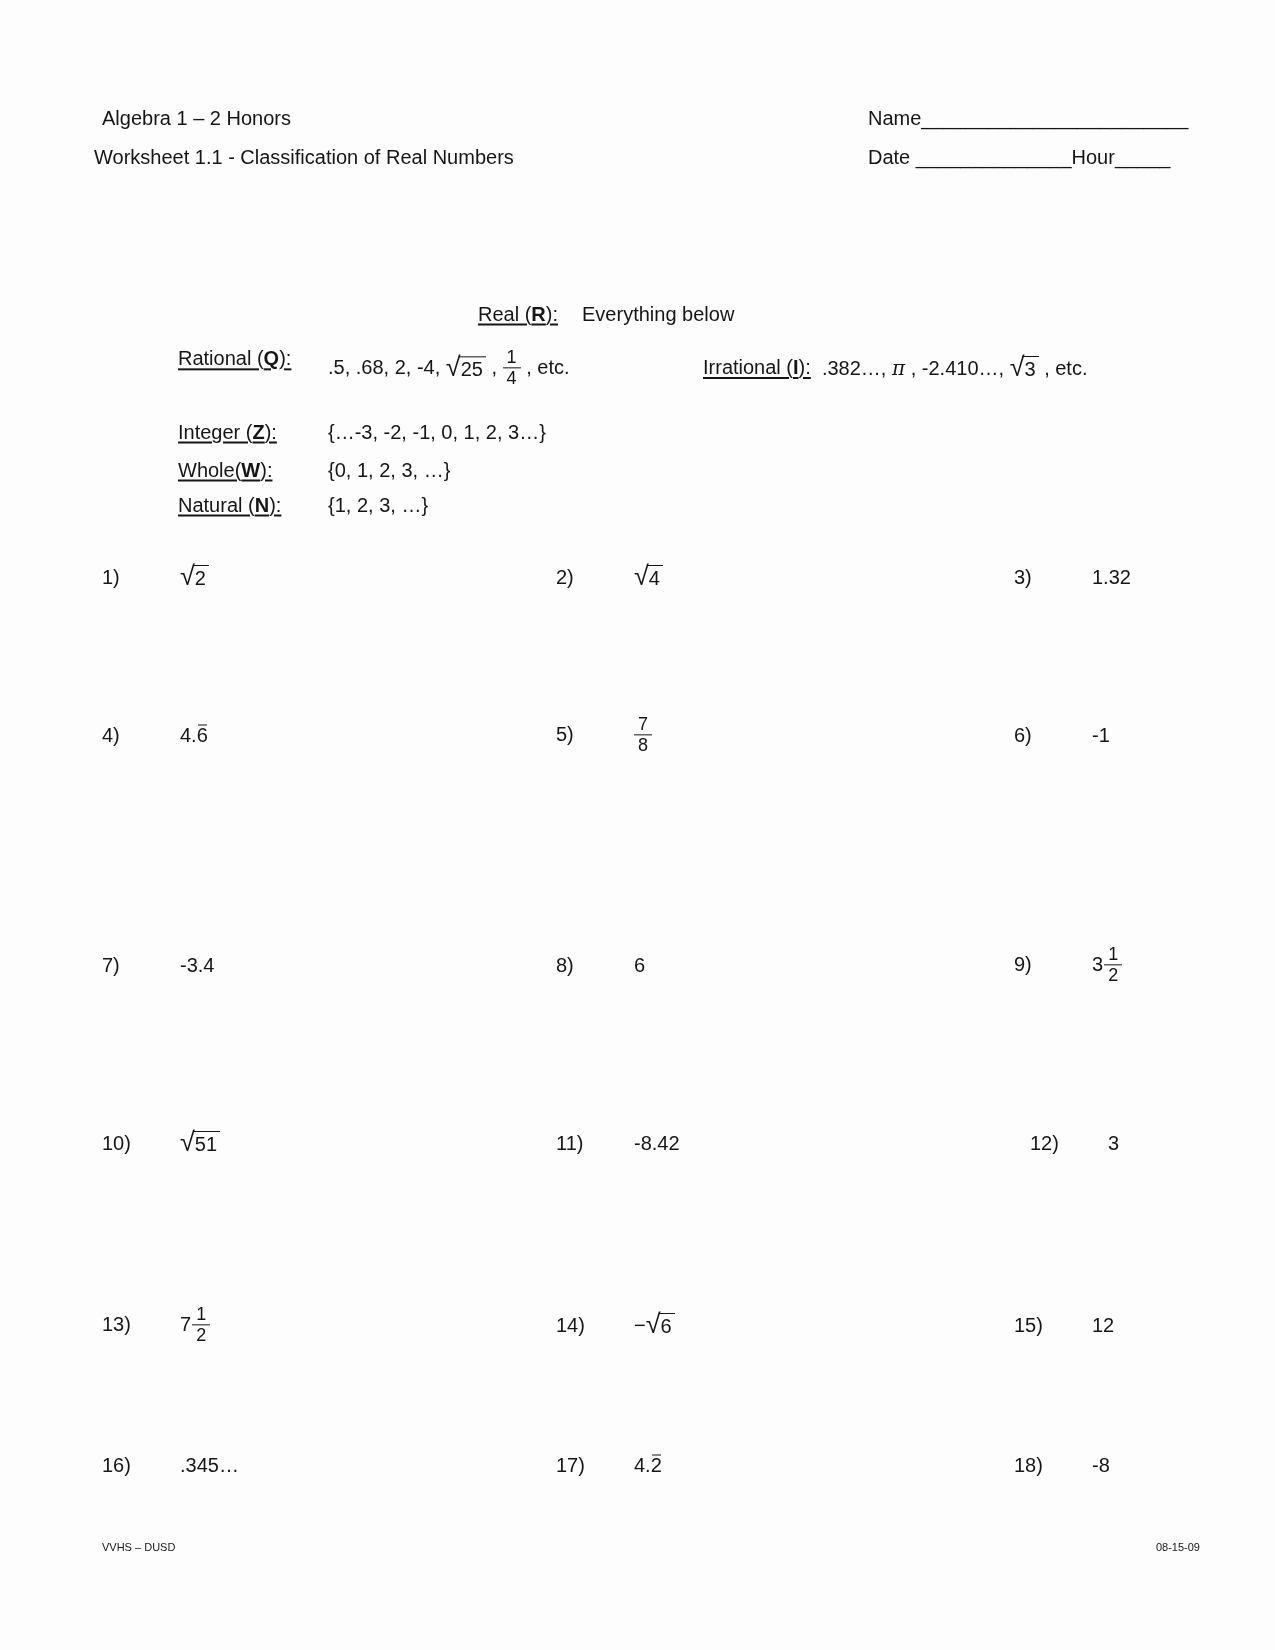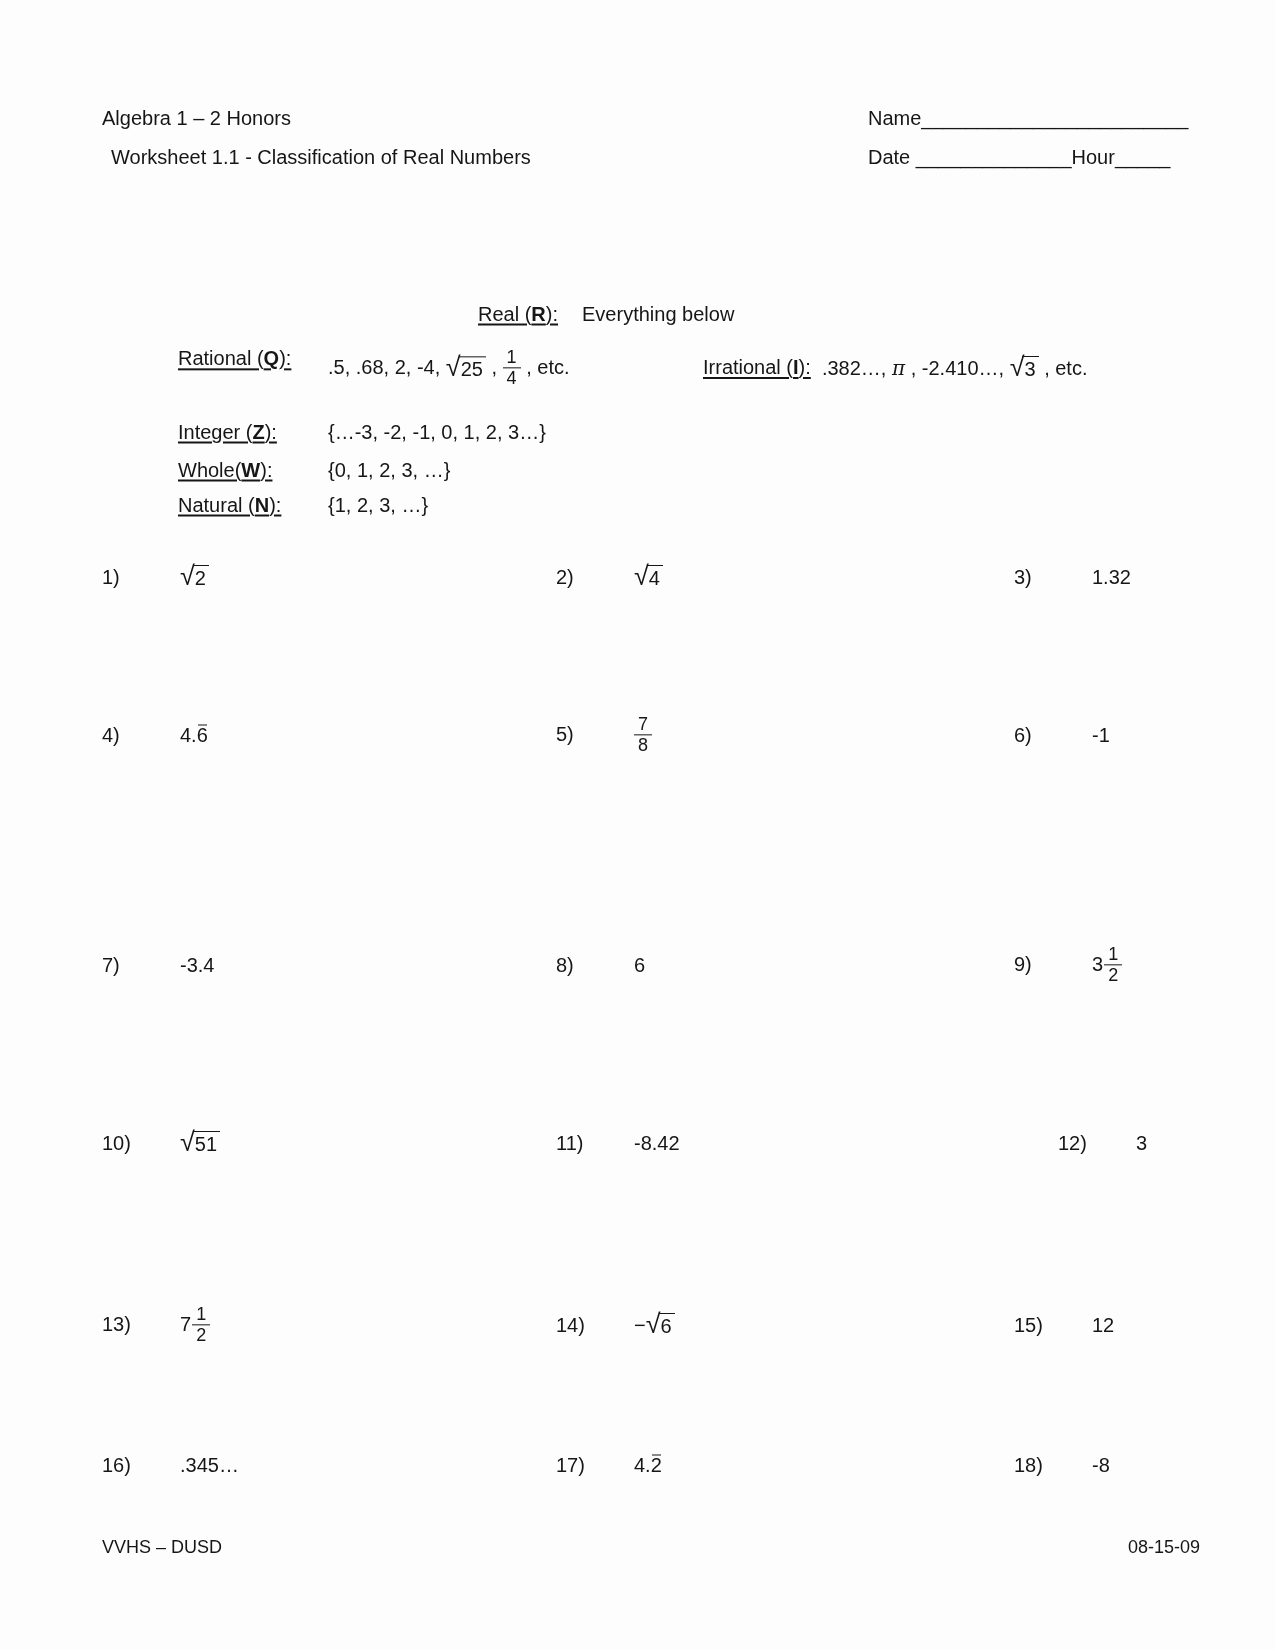--- a/index.html
+++ b/index.html
@@ -40,29 +40,29 @@
   .mixed .mw{margin-right:1px;}
   .rep-bar{position:relative;display:inline-block;}
   .rep-bar::after{content:"";position:absolute;left:1px;right:1px;top:1px;border-top:1.7px solid #161616;}
   .pi{font-style:italic;font-family:"DejaVu Serif",serif;}
 
   
   .prob-cell{position:absolute;display:flex;align-items:center;transform:translateY(-50%);}
   .prob-num{display:inline-block;width:78px;}
   .prob-val{display:inline-flex;align-items:center;}
 
-  .footer{font-size:18px;line-height:18px;}
+  .footer{font-size:11px;line-height:18px;}
 </style>
 </head>
 <body>
 
 <div class="page">
 
   <div class="abs hdr" style="left:102px;top:106px;">Algebra 1 – 2 Honors</div>
-  <div class="abs hdr" style="left:111px;top:145px;">Worksheet 1.1 - Classification of Real Numbers</div>
+  <div class="abs hdr" style="left:94px;top:145px;">Worksheet 1.1 - Classification of Real Numbers</div>
   <div class="abs hdr" style="left:868px;top:106px;">Name________________________</div>
   <div class="abs hdr" style="left:868px;top:145px;">Date ______________Hour_____</div>
 
 
   <div class="def-row" style="left:478px;top:314px;">
     <span class="def-label"><span>Real (</span><b>R</b><span>):</span></span>
     <span class="def-content gap24">Everything below</span>
   </div>
 
   <div class="def-row" style="left:178px;top:368px;">
@@ -190,21 +190,21 @@
             <span class="rtop">51</span>
           </span>
         </span>
       </div>
       <div class="prob-cell" style="left: 556px; top: 1143px;">
         <span class="prob-num">11)</span>
         <span class="prob-val">
           <span class="seg">-8.42</span>
         </span>
       </div>
-      <div class="prob-cell" style="left: 1058px; top: 1143px;">
+      <div class="prob-cell" style="left: 1030px; top: 1143px;">
         <span class="prob-num">12)</span>
         <span class="prob-val">
           <span class="seg">3</span>
         </span>
       </div>
       <div class="prob-cell" style="left: 102px; top: 1325px;">
         <span class="prob-num">13)</span>
         <span class="prob-val">
           <span class="mixed">
             <span class="mw">7</span>

